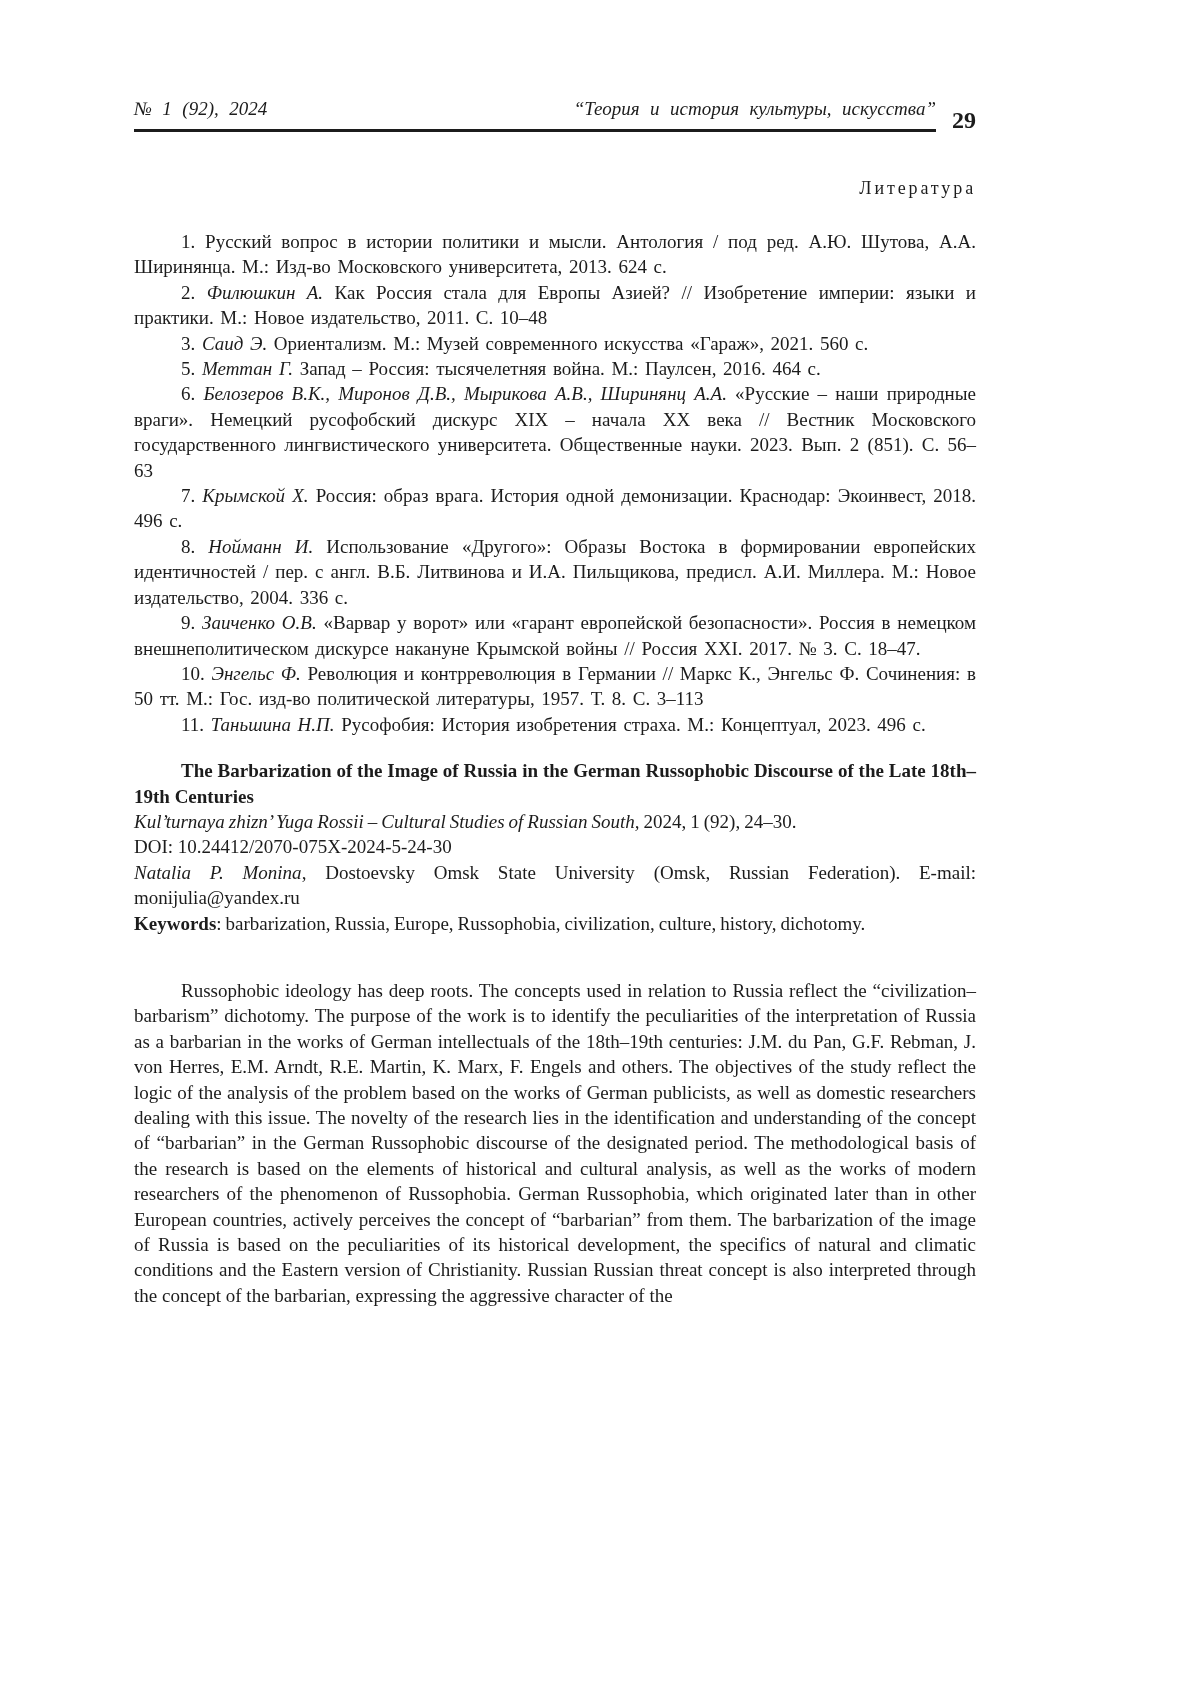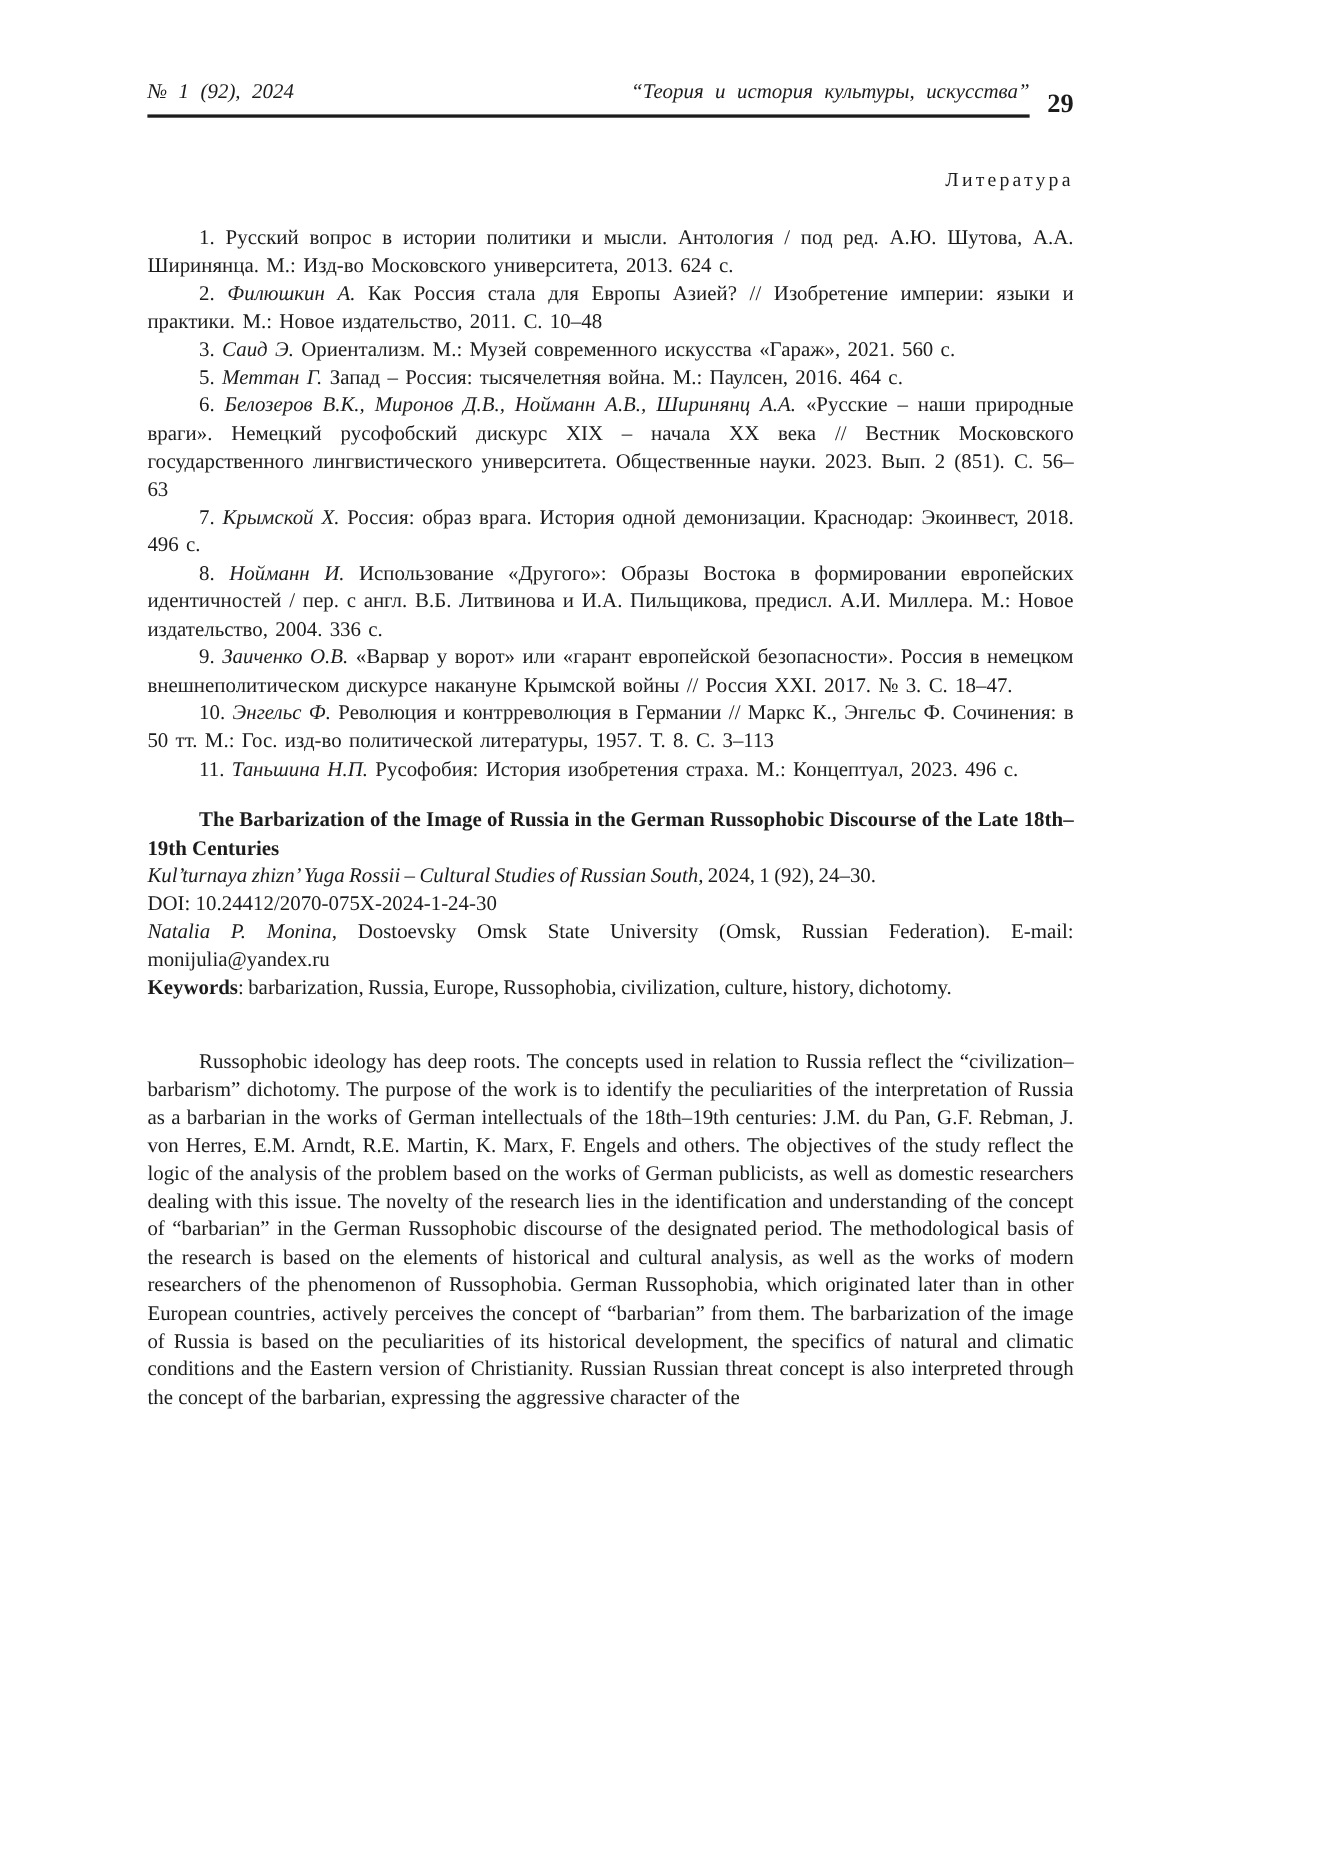--- a/index.html
+++ b/index.html
@@ -1,21 +1,21 @@
 <!DOCTYPE html>
 <html><head>
 <meta charset="utf-8">
 <style>
   html, body { margin: 0; padding: 0; background: #ffffff; }
   .page {
     position: relative;
     width: 1200px;
     height: 1698px;
     box-sizing: border-box;
-    padding: 73px 224px 40px 134px;
+    padding: 98px 224px 40px 134px;
     background: #ffffff;
     font-family: "Liberation Serif", "DejaVu Serif", serif;
     font-size: 19px;
     color: #1c1c1c;
     overflow: hidden;
   }
 
   
   .header { display: flex; align-items: flex-end; }
   .header-main {
@@ -91,32 +91,32 @@
     <div class="page-num">29</div>
   </header>
 
   <h2 class="lit-title">Литература</h2>
 
   <section class="refs">
     <p class="ref"><span class="ref-num">1.</span> <span class="ref-authors"></span> <span>Русский вопрос в истории политики и мысли. Антология / под ред. А.Ю. Шутова, А.А. Ширинянца. М.: Изд-во Московского университета, 2013. 624 с.</span></p>
     <p class="ref"><span class="ref-num">2.</span> <span class="ref-authors">Филюшкин А.</span> <span>Как Россия стала для Европы Азией? // Изобретение империи: языки и практики. М.: Новое издательство, 2011. С. 10–48</span></p>
     <p class="ref"><span class="ref-num">3.</span> <span class="ref-authors">Саид Э.</span> <span>Ориентализм. М.: Музей современного искусства «Гараж», 2021. 560 с.</span></p>
     <p class="ref"><span class="ref-num">5.</span> <span class="ref-authors">Меттан Г.</span> <span>Запад – Россия: тысячелетняя война. М.: Паулсен, 2016. 464 с.</span></p>
-    <p class="ref"><span class="ref-num">6.</span> <span class="ref-authors">Белозеров В.К., Миронов Д.В., Нойманн А.В., Ширинянц А.А.</span> <span>«Русские – наши природные враги». Немецкий русофобский дискурс XIX – начала XX века // Вестник Московского государственного лингвистического университета. Общественные науки. 2023. Вып. 2 (851). С. 56–63</span></p>
+    <p class="ref"><span class="ref-num">6.</span> <span class="ref-authors">Белозеров В.К., Миронов Д.В., Мырикова А.В., Ширинянц А.А.</span> <span>«Русские – наши природные враги». Немецкий русофобский дискурс XIX – начала XX века // Вестник Московского государственного лингвистического университета. Общественные науки. 2023. Вып. 2 (851). С. 56–63</span></p>
     <p class="ref"><span class="ref-num">7.</span> <span class="ref-authors">Крымской Х.</span> <span>Россия: образ врага. История одной демонизации. Краснодар: Экоинвест, 2018. 496 с.</span></p>
     <p class="ref"><span class="ref-num">8.</span> <span class="ref-authors">Нойманн И.</span> <span>Использование «Другого»: Образы Востока в формировании европейских идентичностей / пер. с англ. В.Б. Литвинова и И.А. Пильщикова, предисл. А.И. Миллера. М.: Новое издательство, 2004. 336 с.</span></p>
     <p class="ref"><span class="ref-num">9.</span> <span class="ref-authors">Заиченко О.В.</span> <span>«Варвар у ворот» или «гарант европейской безопасности». Россия в немецком внешнеполитическом дискурсе накануне Крымской войны // Россия XXI. 2017. № 3. С. 18–47.</span></p>
     <p class="ref"><span class="ref-num">10.</span> <span class="ref-authors">Энгельс Ф.</span> <span>Революция и контрреволюция в Германии // Маркс К., Энгельс Ф. Сочинения: в 50 тт. М.: Гос. изд-во политической литературы, 1957. Т. 8. С. 3–113</span></p>
     <p class="ref"><span class="ref-num">11.</span> <span class="ref-authors">Таньшина Н.П.</span> <span>Русофобия: История изобретения страха. М.: Концептуал, 2023. 496 с.</span></p>
   </section>
 
   <section class="en-block">
     <p class="en-title">The Barbarization of the Image of Russia in the German Russophobic Discourse of the Late 18th–19th Centuries</p>
     <p class="meta tight"><span class="it">Kul’turnaya zhizn’ Yuga Rossii – Cultural Studies of Russian South,</span><span> 2024, 1 (92), 24–30.</span></p>
-    <p class="meta">DOI: 10.24412/2070-075X-2024-1-24-30</p>
+    <p class="meta">DOI: 10.24412/2070-075X-2024-5-24-30</p>
     <p class="meta"><span class="it">Natalia P. Monina</span><span>, Dostoevsky Omsk State University (Omsk, Russian Federation). E-mail: monijulia@yandex.ru</span></p>
     <p class="meta tight"><b>Keywords</b><span>: barbarization, Russia, Europe, Russophobia, civilization, culture, history, dichotomy.</span></p>
   </section>
 
   <section class="abstract">
     <p class="abs">Russophobic ideology has deep roots. The concepts used in relation to Russia reflect the “civilization–barbarism” dichotomy. The purpose of the work is to identify the peculiarities of the interpretation of Russia as a barbarian in the works of German intellectuals of the 18th–19th centuries: J.M. du Pan, G.F. Rebman, J. von Herres, E.M. Arndt, R.E. Martin, K. Marx, F. Engels and others. The objectives of the study reflect the logic of the analysis of the problem based on the works of German publicists, as well as domestic researchers dealing with this issue. The novelty of the research lies in the identification and understanding of the concept of “barbarian” in the German Russophobic discourse of the designated period. The methodological basis of the research is based on the elements of historical and cultural analysis, as well as the works of modern researchers of the phenomenon of Russophobia. German Russophobia, which originated later than in other European countries, actively perceives the concept of “barbarian” from them. The barbarization of the image of Russia is based on the peculiarities of its historical development, the specifics of natural and climatic conditions and the Eastern version of Christianity. Russian Russian threat concept is also interpreted through the concept of the barbarian, expressing the aggressive character of the</p>
   </section>
 
 </div>
 

